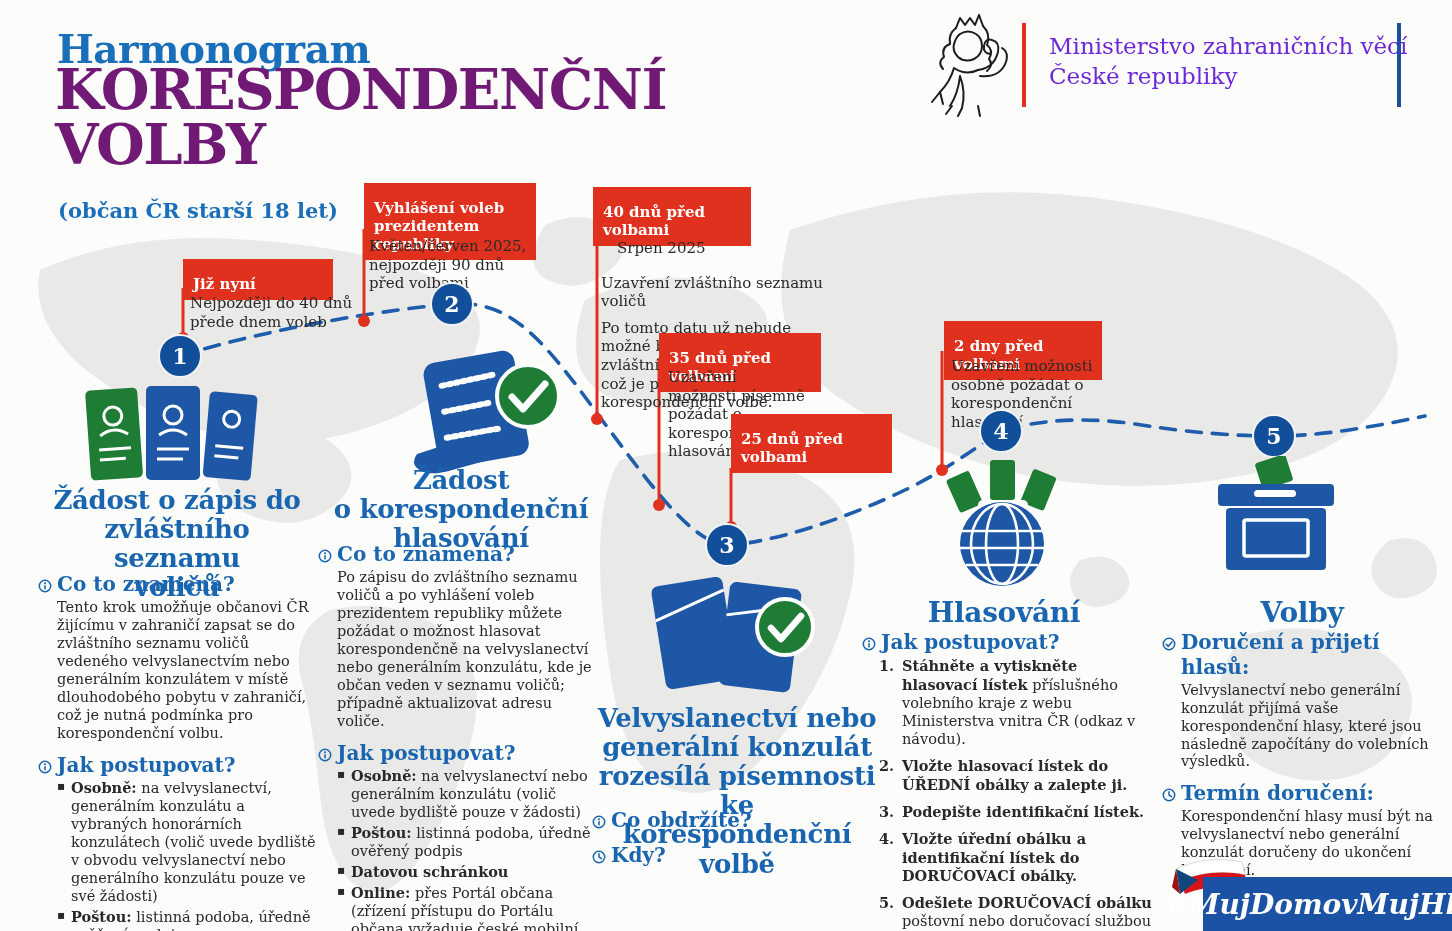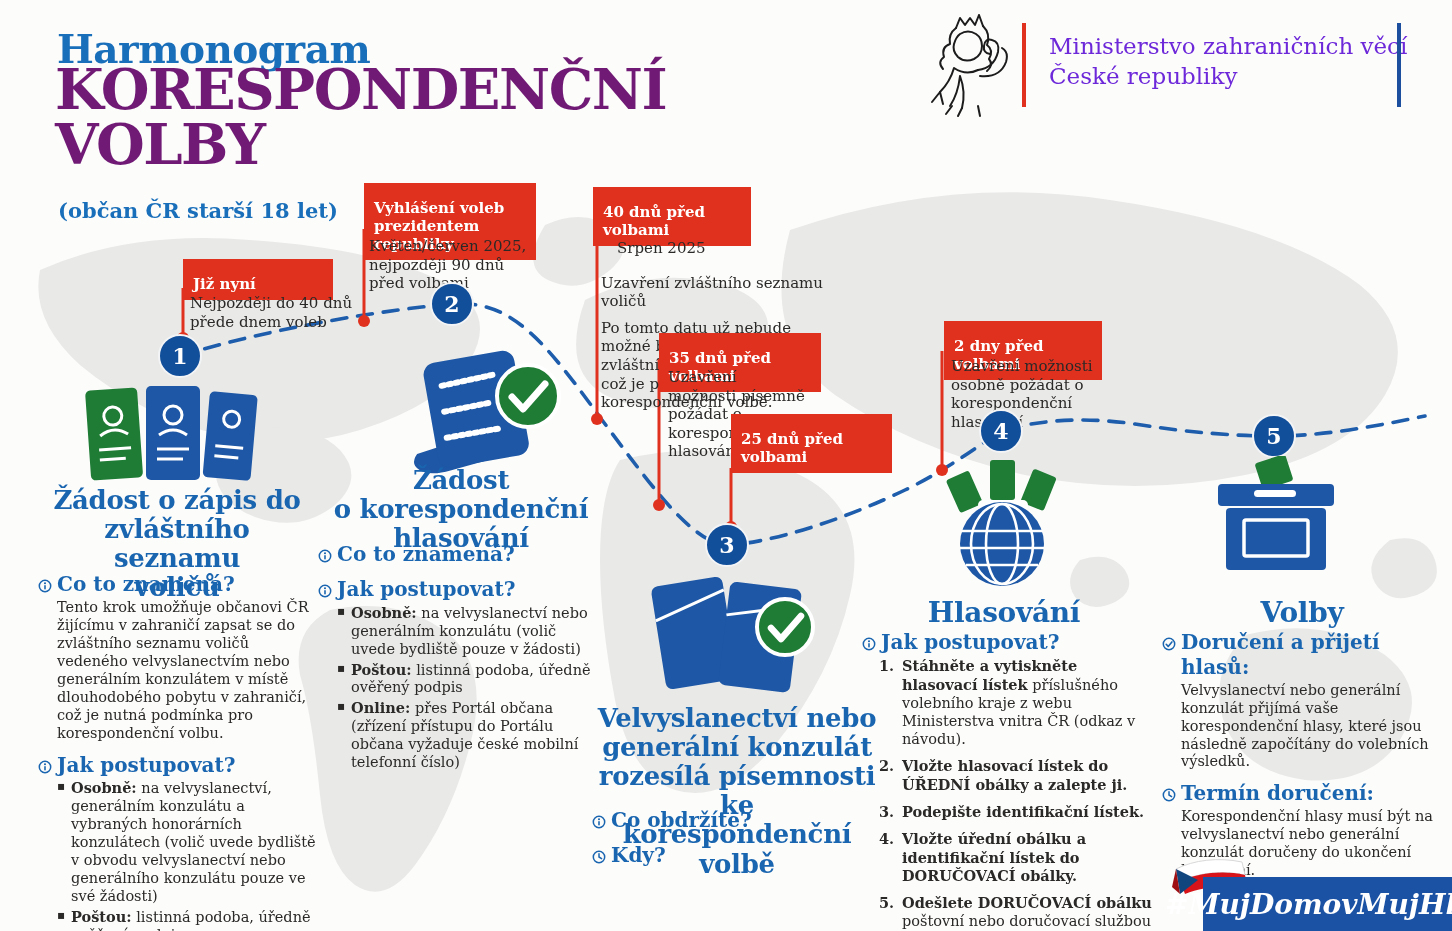--- a/index.html
+++ b/index.html
@@ -262,35 +262,37 @@
         <div class="sec-head">
           <span class="sec-icon">
             <svg viewBox="0 0 14 14">
               <circle cx="7" cy="7" r="5.7" fill="none" stroke="currentColor" stroke-width="1.5"></circle>
               <circle cx="7" cy="4.3" r="1.05" fill="currentColor"></circle>
               <rect x="6.2" y="6.1" width="1.6" height="4.4" rx="0.8" fill="currentColor"></rect>
             </svg>
           </span>
           <span>Co to znamená?</span>
         </div>
+        <p class="sec-text">Po zápisu do zvláštního seznamu voličů a po vyhlášení voleb prezidentem republiky můžete požádat o možnost hlasovat korespondenčně na velvyslanectví nebo generálním konzulátu, kde je občan veden v seznamu voličů; případně aktualizovat adresu voliče.</p>
       </div>
       <div class="sec">
         <div class="sec-head">
           <span class="sec-icon">
             <svg viewBox="0 0 14 14">
               <circle cx="7" cy="7" r="5.7" fill="none" stroke="currentColor" stroke-width="1.5"></circle>
               <circle cx="7" cy="4.3" r="1.05" fill="currentColor"></circle>
               <rect x="6.2" y="6.1" width="1.6" height="4.4" rx="0.8" fill="currentColor"></rect>
             </svg>
           </span>
           <span>Jak postupovat?</span>
         </div>
         <ul class="sec-list">
           <li><b>Osobně:</b><span> na velvyslanectví nebo generálním konzulátu (volič uvede bydliště pouze v žádosti)</span></li>
           <li><b>Poštou:</b><span> listinná podoba, úředně ověřený podpis</span></li>
+          <li><b>Datovou schránkou</b></li>
           <li><b>Online:</b><span> přes Portál občana (zřízení přístupu do Portálu občana vyžaduje české mobilní telefonní číslo)</span></li>
         </ul>
       </div>
     </div>
   <div class="abs step-body" style="left:592px;top:808px;width:292px;">
       <div class="sec">
         <div class="sec-head">
           <span class="sec-icon">
             <svg viewBox="0 0 14 14">
               <circle cx="7" cy="7" r="5.7" fill="none" stroke="currentColor" stroke-width="1.5"></circle>

